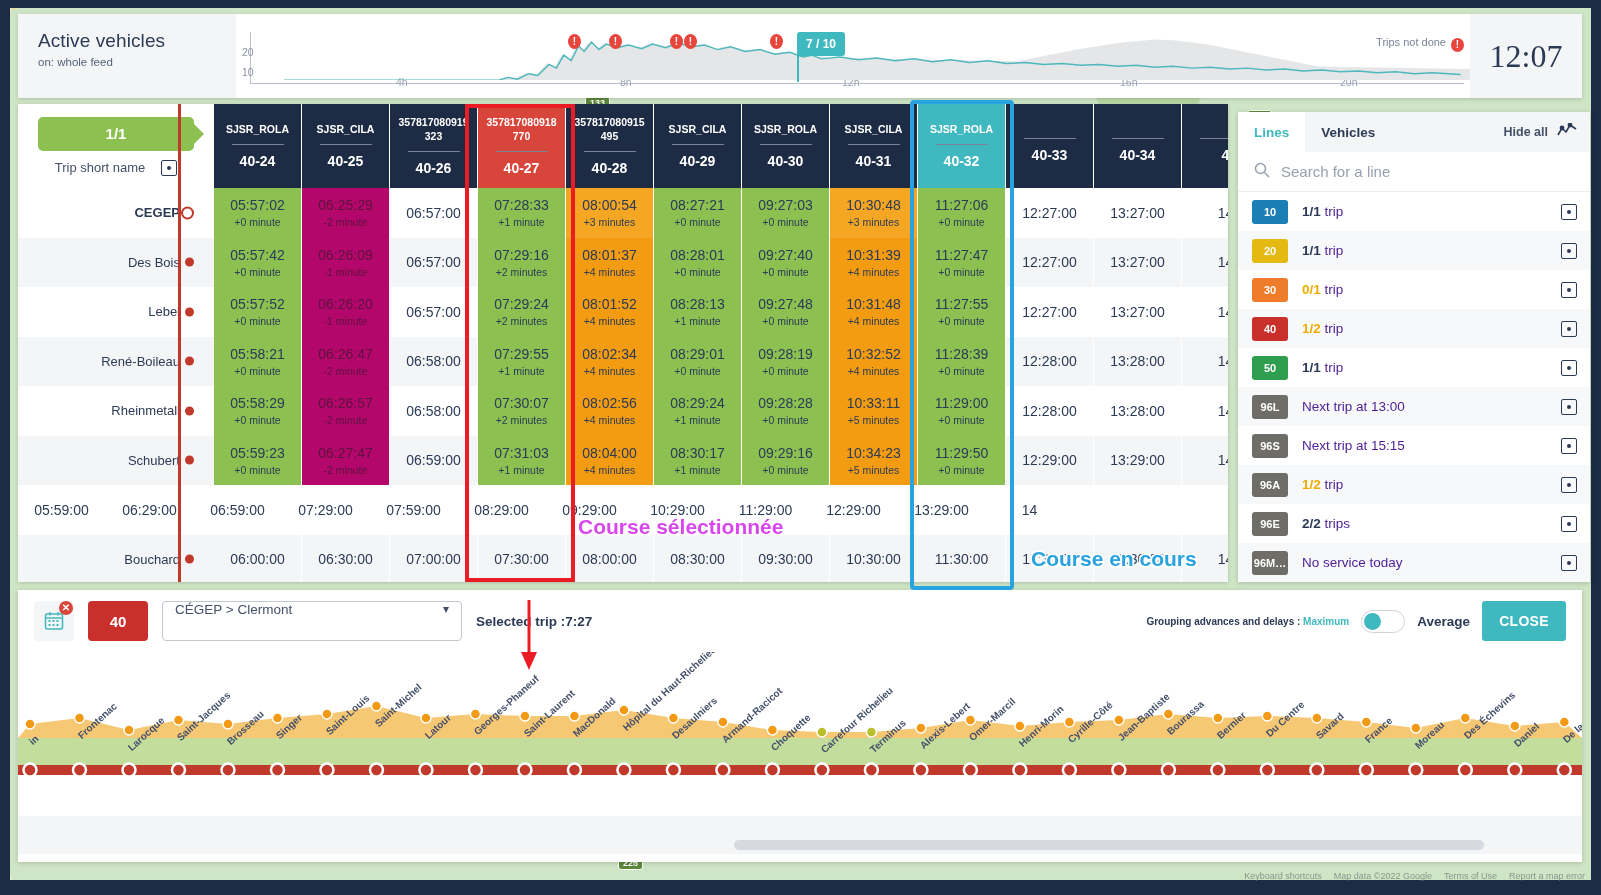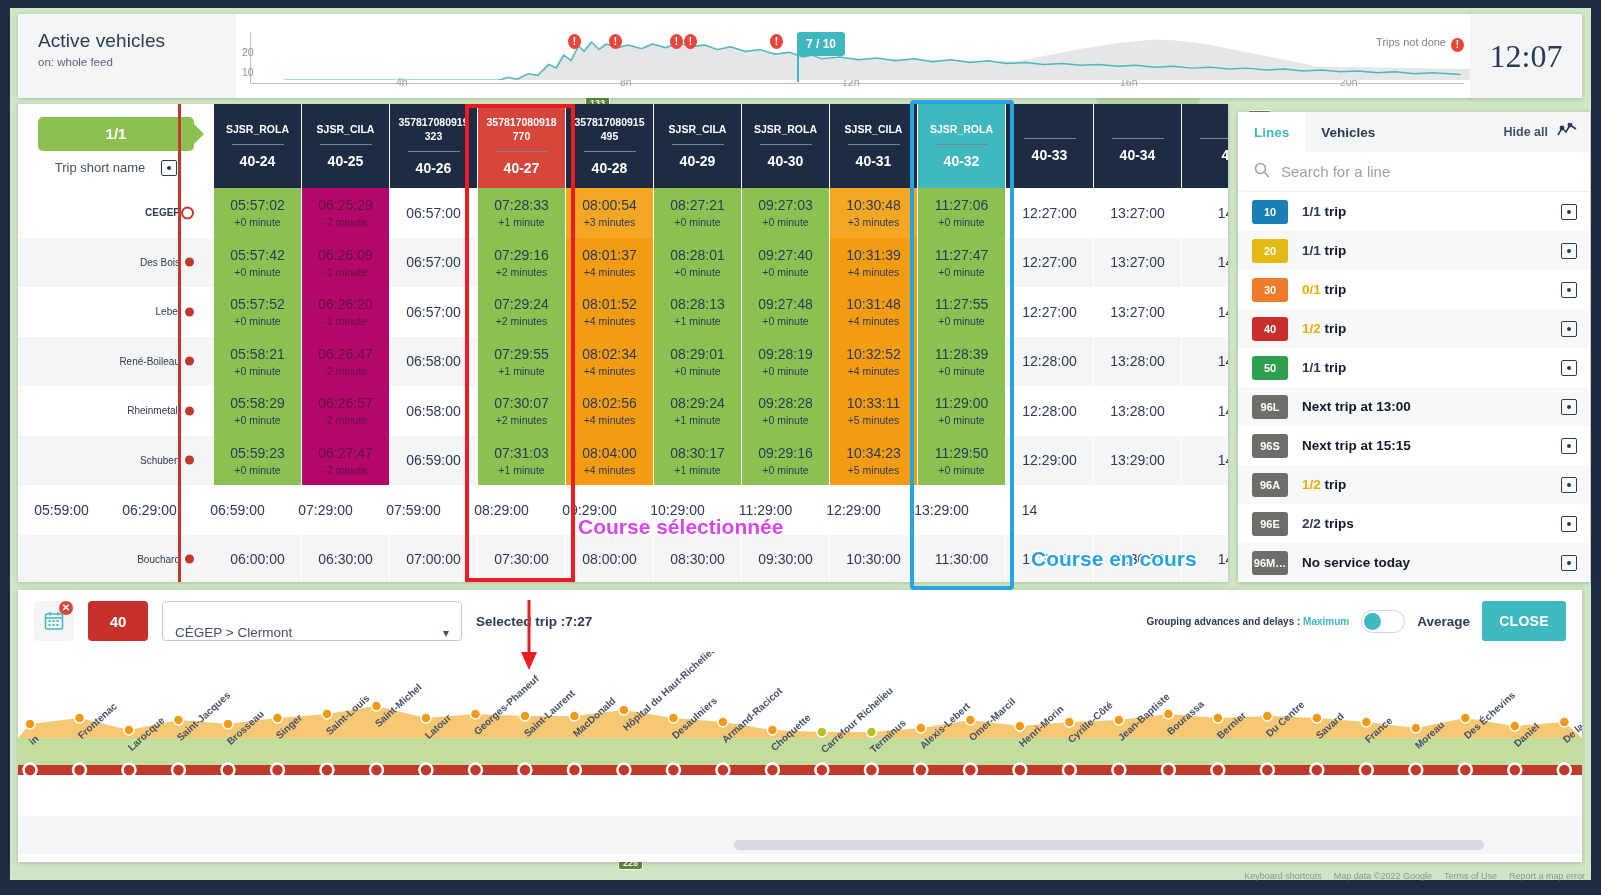--- a/index.html
+++ b/index.html
@@ -118,21 +118,21 @@
   .tsn-label { font-size:13px; color:#44506a; }
   .tsn-box {
     width:16px; height:16px; border:1.5px solid #2b3a55; border-radius:2px;
     display:flex; align-items:center; justify-content:center;
   }
   .tsn-box i { width:4px; height:4px; background:#2b3a55; border-radius:50%; display:block; }
 
   .stopname {
     width:196px; flex:none; display:flex; align-items:center;
     justify-content:flex-end; padding-right:34px; position:relative;
-    font-size:10px; color:#2b3a55;
+    font-size:13px; color:#2b3a55;
   }
   .stopname.first { font-weight:bold; }
   .stop-dot {
     position:absolute; right:20px; top:50%; transform:translateY(-50%);
     width:9px; height:9px; border-radius:50%; background:#c0392b; z-index:3;
   }
   .stop-dot.hollow { background:#fff; border:2.5px solid #c0392b; width:13px; height:13px; }
   .stop-line {
     position:absolute; left:178px; top:104px; width:3px; height:478px;
     background:#c0392b; z-index:16;
@@ -204,21 +204,21 @@
     display:flex; align-items:center; height:39px; padding:0 13px 0 14px; gap:14px;
   }
   .lp-item.alt { background:#f7f8f9; }
   .lp-badge {
     width:36px; height:24px; border-radius:3px; color:#fff;
     font-size:11px; font-weight:bold; display:flex;
     align-items:center; justify-content:center; flex:none;
   }
   .lp-text { font-size:13.5px; color:#2b3a55; }
   .lp-text b { font-weight:bold; }
-  .lp-text .dim { color:#0f172a; font-weight:bold; }
+  .lp-text .dim { color:#4c1d95; font-weight:normal; }
   .lp-sq {
     margin-left:auto; width:16px; height:16px; border:1.5px solid #2b3a55;
     border-radius:2px; display:flex; align-items:center; justify-content:center; flex:none;
   }
   .lp-sq i { width:4px; height:4px; background:#2b3a55; border-radius:50%; display:block; }
 
   
   .bottom-panel {
     position:absolute; left:18px; top:590px; width:1564px; height:272px;
     background:#fff; z-index:22; box-shadow:0 1px 5px rgba(0,0,0,.18);
@@ -234,21 +234,21 @@
     background:#d8453b; border-radius:50%; color:#fff; font-size:10px;
     line-height:14px; text-align:center; font-weight:bold;
   }
   .line-badge-40 {
     width:60px; height:40px; background:#c9302c; color:#fff; border-radius:4px;
     display:flex; align-items:center; justify-content:center;
     font-size:15px; font-weight:bold;
   }
   .bp-select {
     width:300px; height:40px; border:1px solid #c3c8d1; border-radius:4px;
-    display:flex; align-items:flex-end; padding:0 12px; position:relative;
+    display:flex; align-items:flex-start; padding:0 12px; position:relative;
     font-size:13.5px; color:#44506a; background:#fff;
   }
   .bp-select .chev { margin-left:auto; color:#44506a; font-size:12px; }
   .bp-selected { font-size:13.5px; color:#2b3a55; font-weight:bold; }
   .bp-right { margin-left:auto; display:flex; align-items:center; gap:12px; }
   .bp-group-lbl { font-size:10px; color:#2b3a55; font-weight:bold; }
   .bp-group-lbl .tealword { color:#3fb8bf; }
   .toggle {
     width:44px; height:23px; border-radius:12px; border:1px solid #cfd4dc;
     background:#fff; position:relative;

